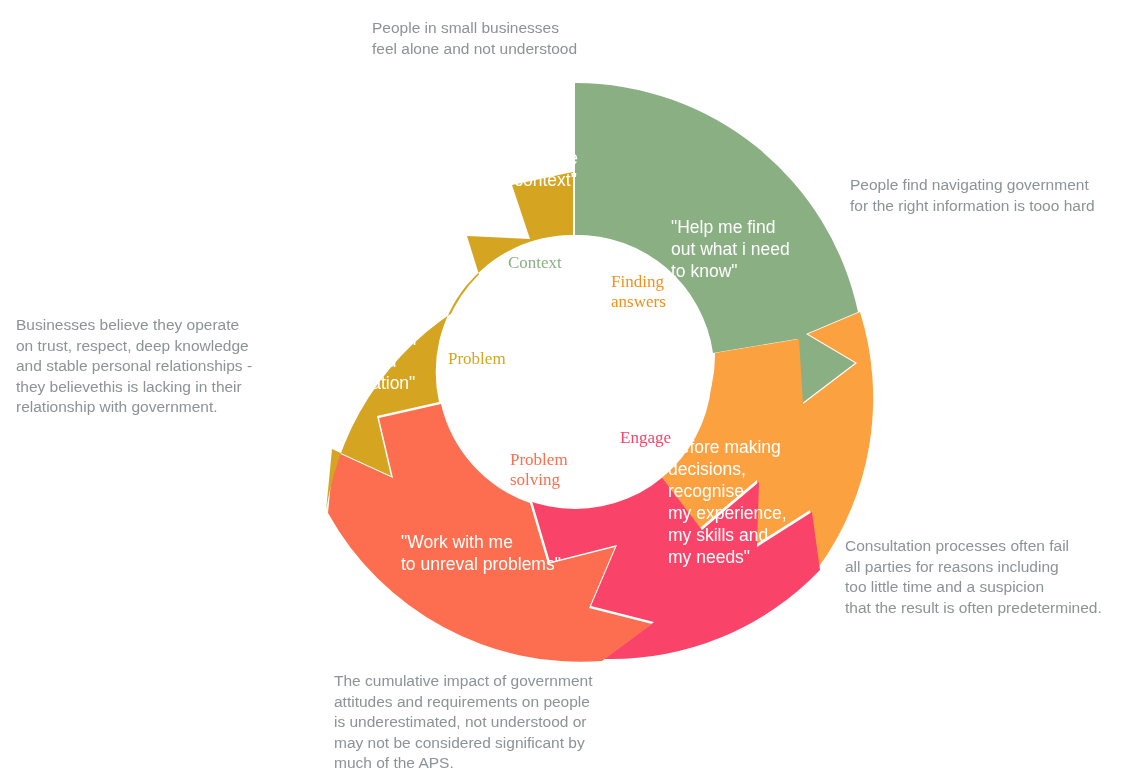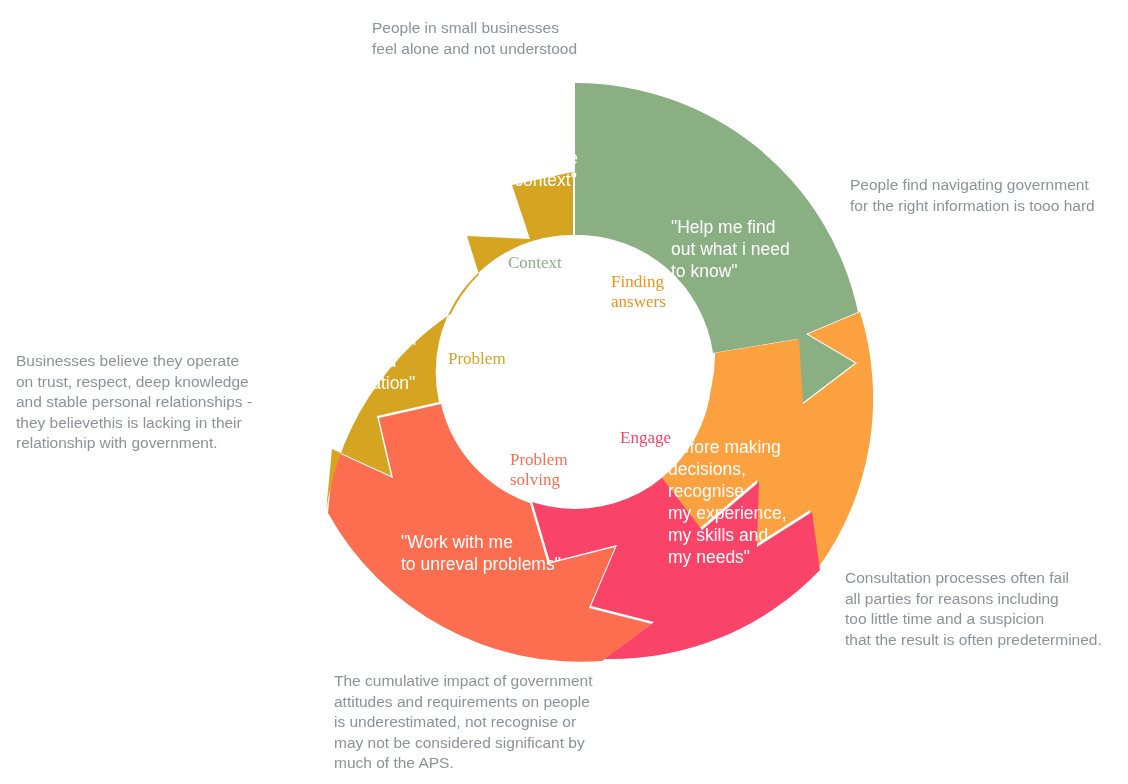--- a/index.html
+++ b/index.html
@@ -35,22 +35,22 @@
   .caption {
     position: absolute;
     color: #8c9296;
     font-family: "Liberation Sans", sans-serif;
     font-size: 15.5px;
     line-height: 20.5px;
     white-space: pre-line;
   }
   #caption-top       { left: 372px; top: 18px;  width: 300px; }
   #caption-right-top { left: 850px; top: 175px; width: 270px; }
-  #caption-left      { left: 16px;  top: 315px; width: 250px; margin-top: 36px; }
-  #caption-right-bot { left: 845px; top: 568px; width: 270px; }
+  #caption-left      { left: 16px;  top: 315px; width: 250px; }
+  #caption-right-bot { left: 845px; top: 536px; width: 270px; }
   #caption-bottom    { left: 334px; top: 671px; width: 300px; }
 
   
   .quote {
     position: absolute;
     color: #ffffff;
     font-family: "Liberation Sans", sans-serif;
     font-size: 17.5px;
     line-height: 22px;
     white-space: pre-line;
@@ -156,21 +156,21 @@
   <div class="caption" id="caption-right-top">People find navigating government
 for the right information is tooo hard</div>
 
   <div class="caption" id="caption-right-bot">Consultation processes often fail
 all parties for reasons including
 too little time and a suspicion
 that the result is often predetermined.</div>
 
   <div class="caption" id="caption-bottom">The cumulative impact of government
 attitudes and requirements on people
-is underestimated, not recognise or
+is underestimated, not understood or
 may not be considered significant by
 much of the APS.</div>
 
   <div class="caption" id="caption-left">Businesses believe they operate
 on trust, respect, deep knowledge
 and stable personal relationships -
 they believethis is lacking in their
 relationship with government.</div>
 
   <div class="quote" id="quote-context">"Understand me

